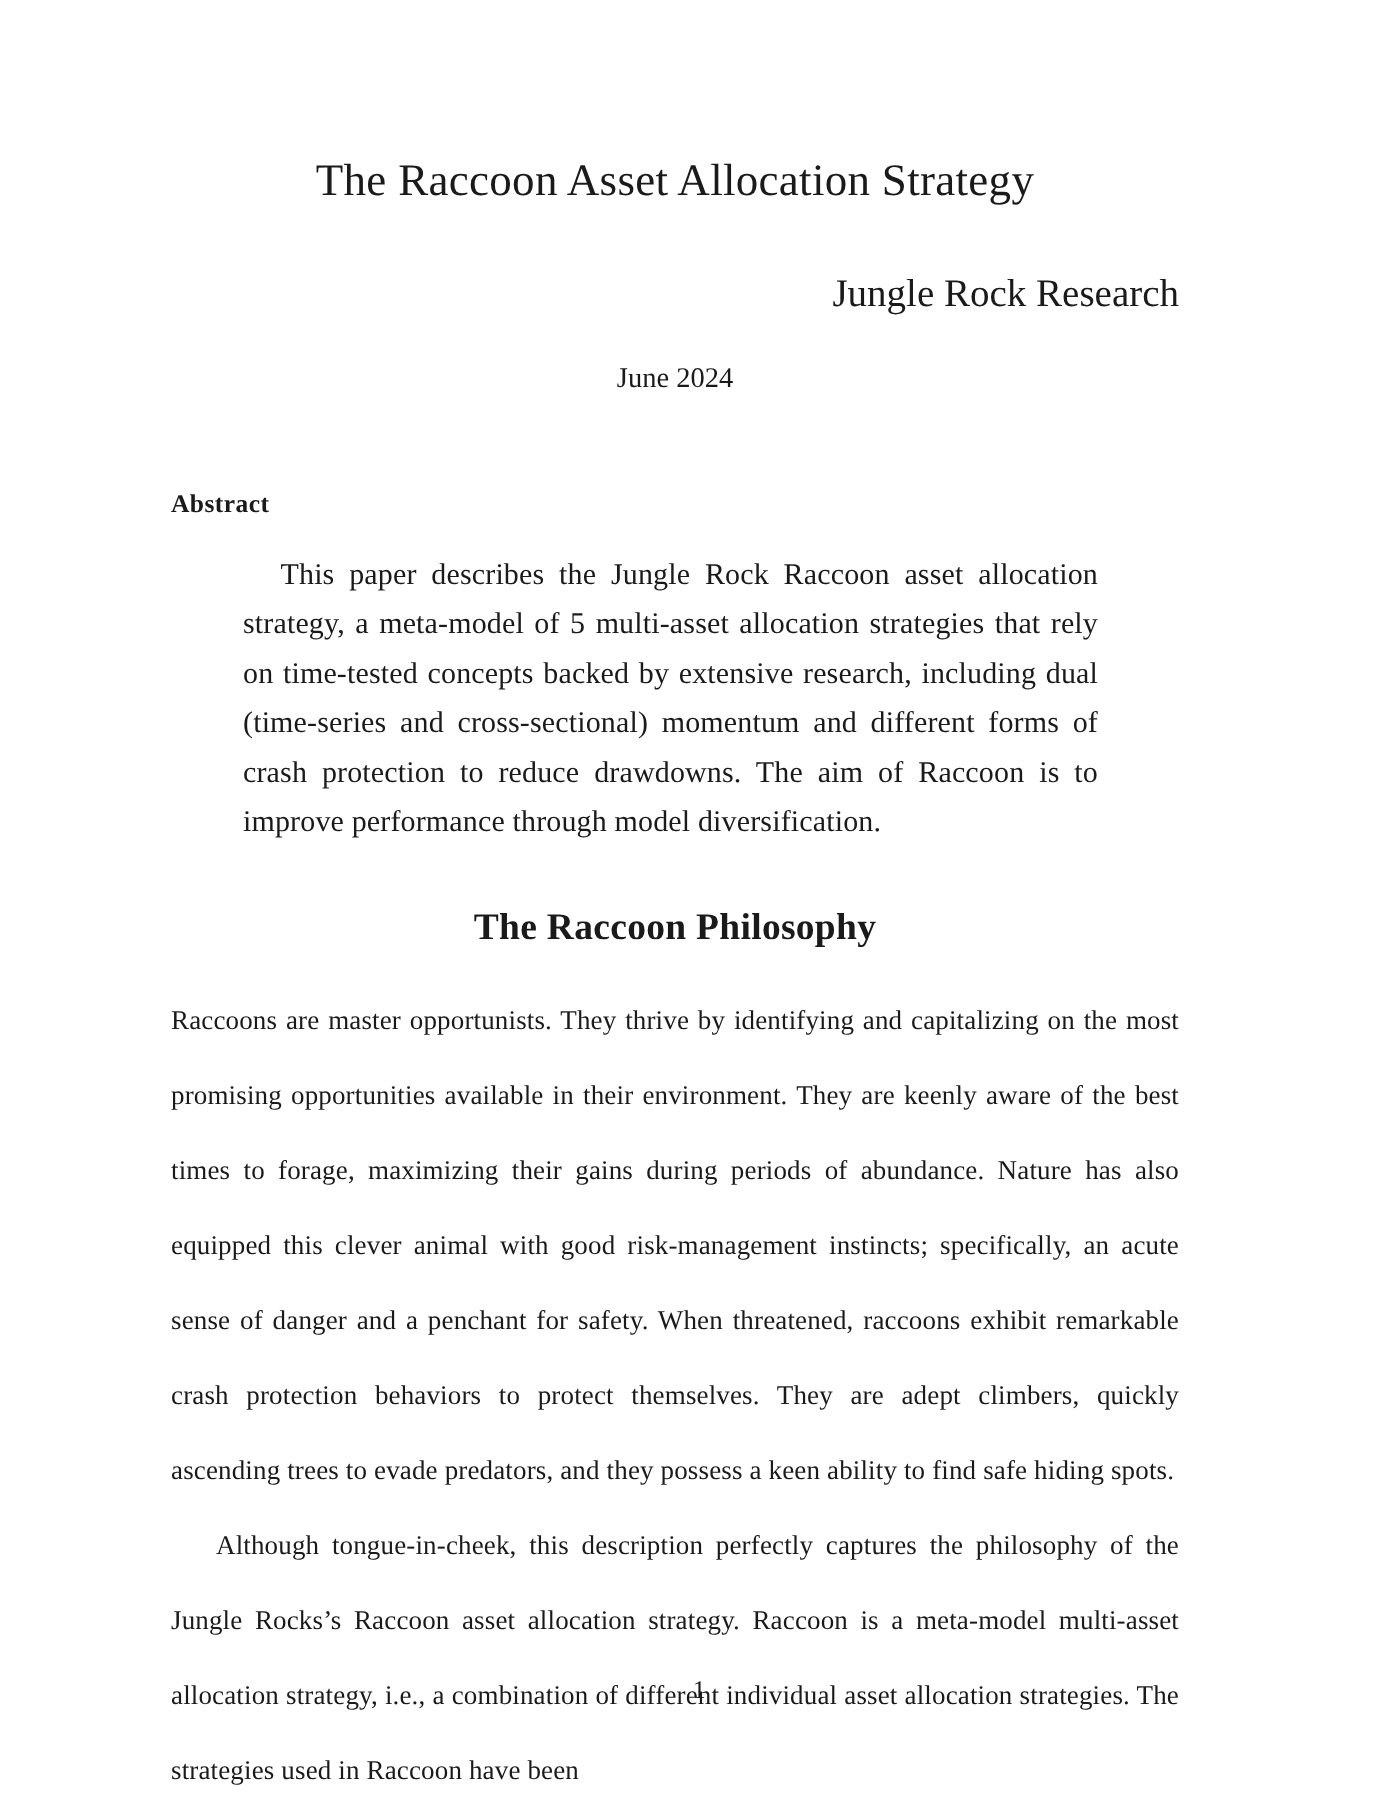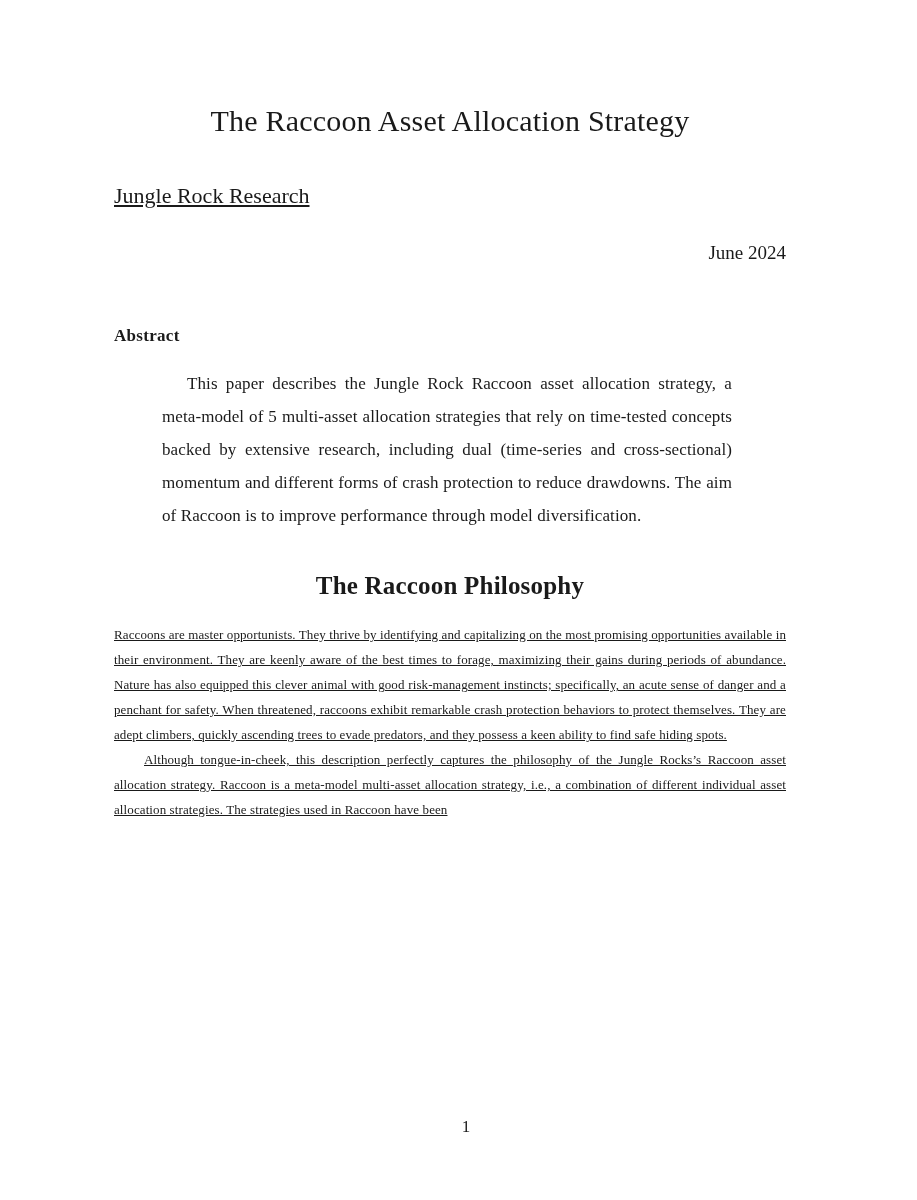--- a/index.html
+++ b/index.html
@@ -25,65 +25,63 @@
   .title {
     margin-top: 102px;
     font-size: 30px;
     line-height: 38px;
     font-weight: 400;
     text-align: center;
     letter-spacing: 0.2px;
   }
   .author {
     margin-top: 44px;
-    font-size: 22px;
+    font-size: 26px;
     line-height: 24px;
-    text-align: left;
-    text-decoration: underline;
+    text-align: right;
   }
   .date {
     margin-top: 33px;
     font-size: 19px;
     line-height: 24px;
-    text-align: right;
+    text-align: center;
   }
   .abstract-heading {
     margin-top: 60px;
     font-size: 17px;
     line-height: 21px;
     font-weight: 700;
     text-align: left;
     letter-spacing: 0.3px;
   }
   .abstract-text {
     margin: 21px 54px 0 48px;
-    font-size: 17px;
+    font-size: 20px;
     line-height: 33px;
     text-align: justify;
     text-indent: 25px;
     letter-spacing: 0.1px;
   }
   .section-heading {
     margin-top: 38px;
     font-size: 25px;
     line-height: 31px;
     font-weight: 700;
     text-align: center;
     letter-spacing: 0.2px;
   }
   .body-text {
     margin-top: 21px;
   }
   .body-text p {
     margin: 0;
-    font-size: 13px;
-    line-height: 25px;
+    font-size: 18px;
+    line-height: 50px;
     text-align: justify;
     letter-spacing: 0.1px;
-    text-decoration: underline;
   }
   .body-text p.indent {
     text-indent: 30px;
   }
   .page-number {
     position: absolute;
     top: 1116px;
     left: 130px;
     width: 672px;
     text-align: center;

